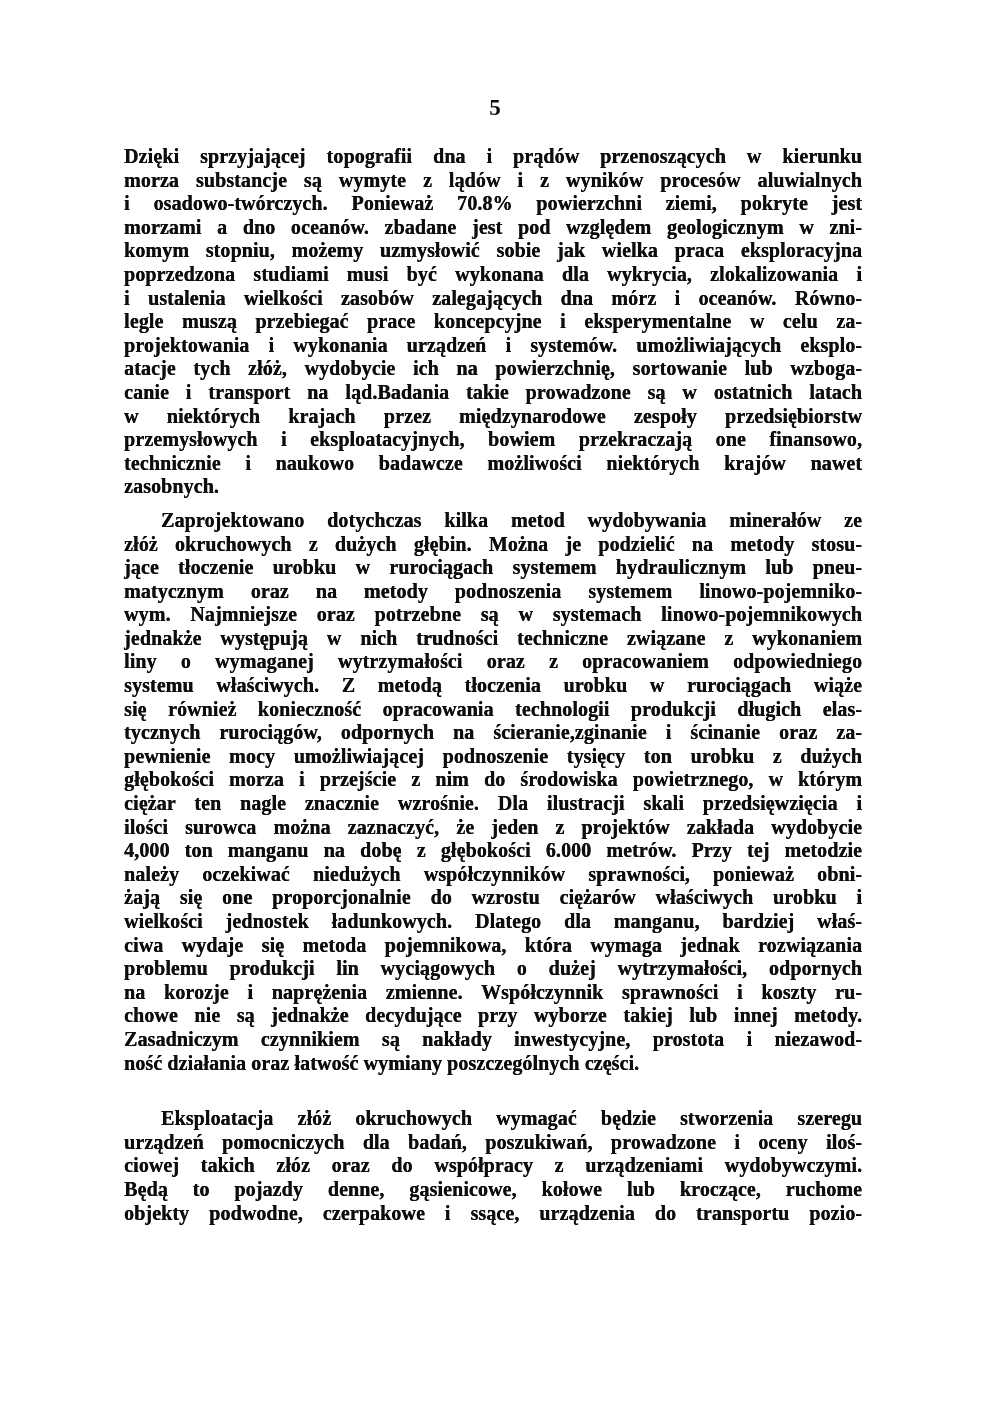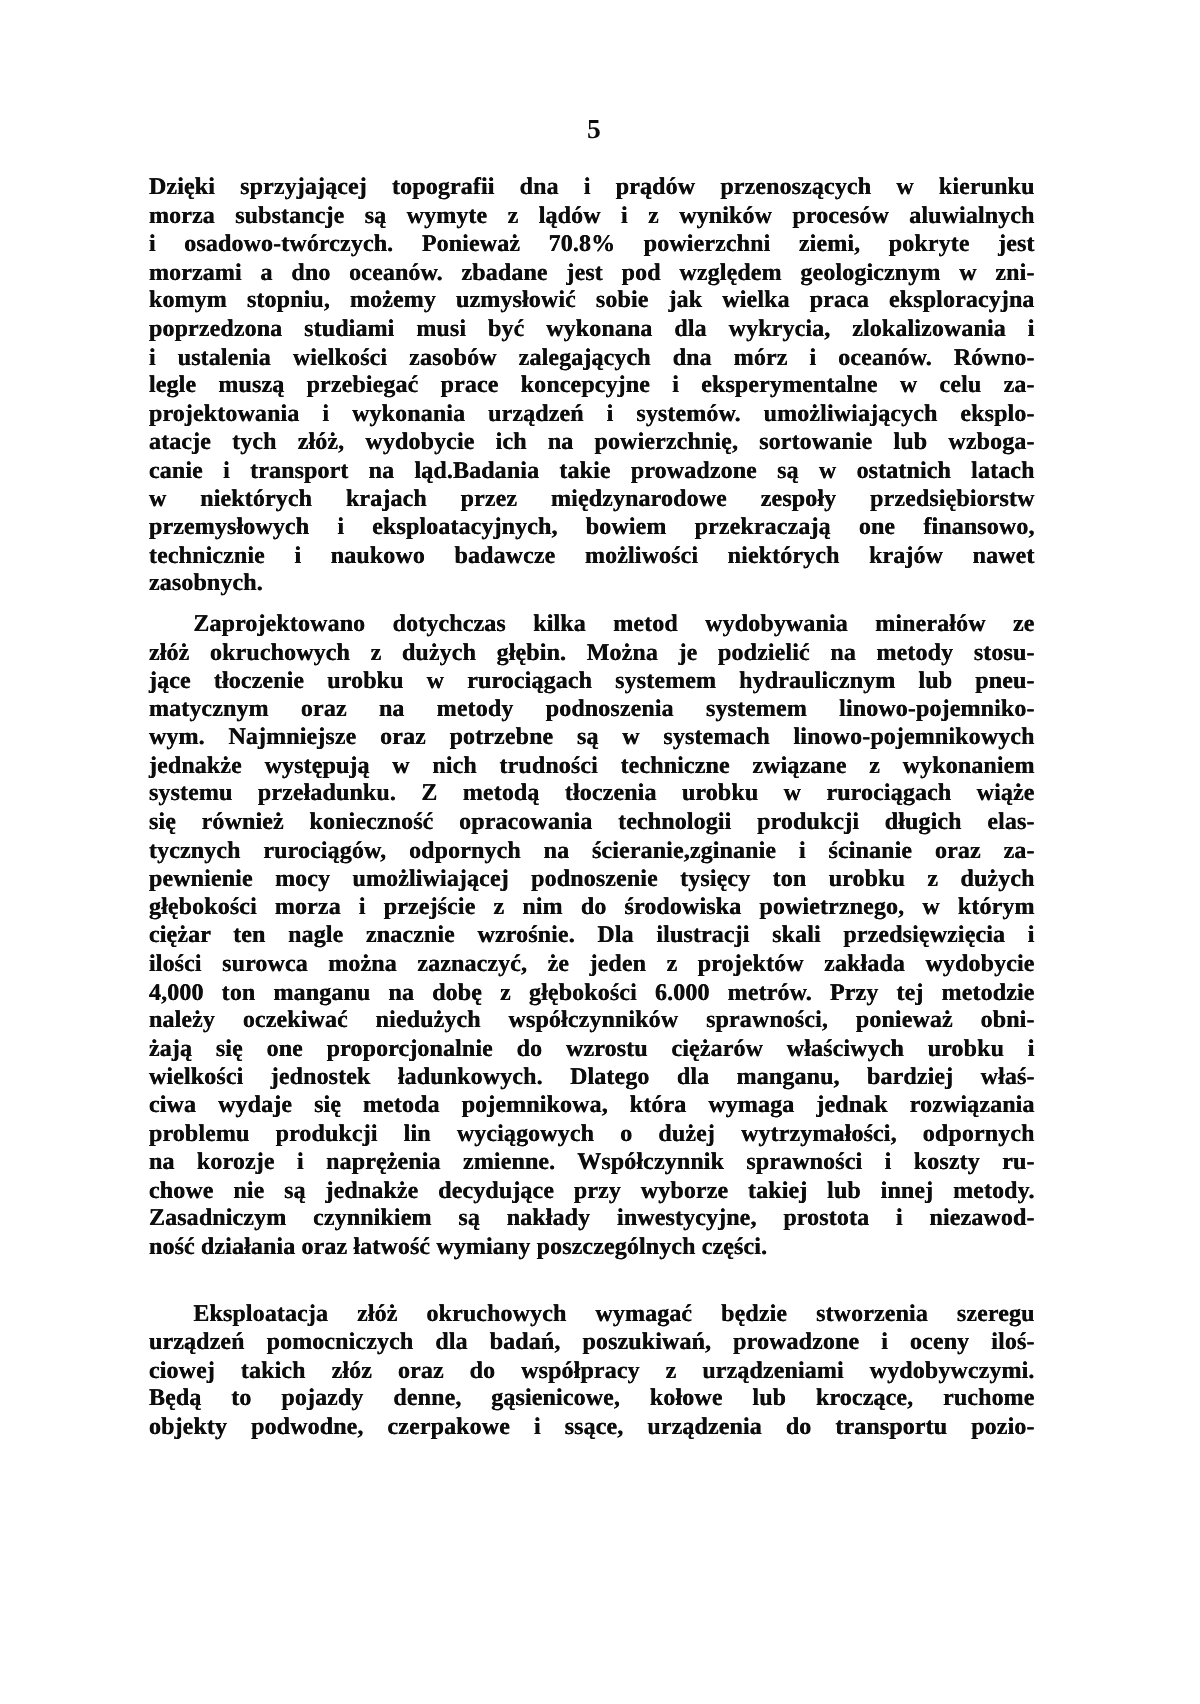--- a/index.html
+++ b/index.html
@@ -73,21 +73,22 @@
       <div class="line last">zasobnych.</div>
     </div>
 
     <div class="para para-2">
       <div class="line indent">Zaprojektowano dotychczas kilka metod wydobywania minerałów ze</div>
       <div class="line">złóż okruchowych z dużych głębin. Można je podzielić na metody stosu-</div>
       <div class="line">jące tłoczenie urobku w rurociągach systemem hydraulicznym lub pneu-</div>
       <div class="line">matycznym oraz na metody podnoszenia systemem linowo-pojemniko-</div>
       <div class="line">wym. Najmniejsze oraz potrzebne są w systemach linowo-pojemnikowych</div>
       <div class="line">jednakże występują w nich trudności techniczne związane z wykonaniem</div>
-      <div class="line">systemu przeładunku. Z metodą tłoczenia urobku w rurociągach wiąże</div>
+      <div class="line">liny o wymaganej wytrzymałości oraz z opracowaniem odpowiedniego</div>
+      <div class="line">systemu właściwych. Z metodą tłoczenia urobku w rurociągach wiąże</div>
       <div class="line">się również konieczność opracowania technologii produkcji długich elas-</div>
       <div class="line">tycznych rurociągów, odpornych na ścieranie,zginanie i ścinanie oraz za-</div>
       <div class="line">pewnienie mocy umożliwiającej podnoszenie tysięcy ton urobku z dużych</div>
       <div class="line">głębokości morza i przejście z nim do środowiska powietrznego, w którym</div>
       <div class="line">ciężar ten nagle znacznie wzrośnie. Dla ilustracji skali przedsięwzięcia i</div>
       <div class="line">ilości surowca można zaznaczyć, że jeden z projektów zakłada wydobycie</div>
       <div class="line">4,000 ton manganu na dobę z głębokości 6.000 metrów. Przy tej metodzie</div>
       <div class="line">należy oczekiwać niedużych współczynników sprawności, ponieważ obni-</div>
       <div class="line">żają się one proporcjonalnie do wzrostu ciężarów właściwych urobku i</div>
       <div class="line">wielkości jednostek ładunkowych. Dlatego dla manganu, bardziej właś-</div>

